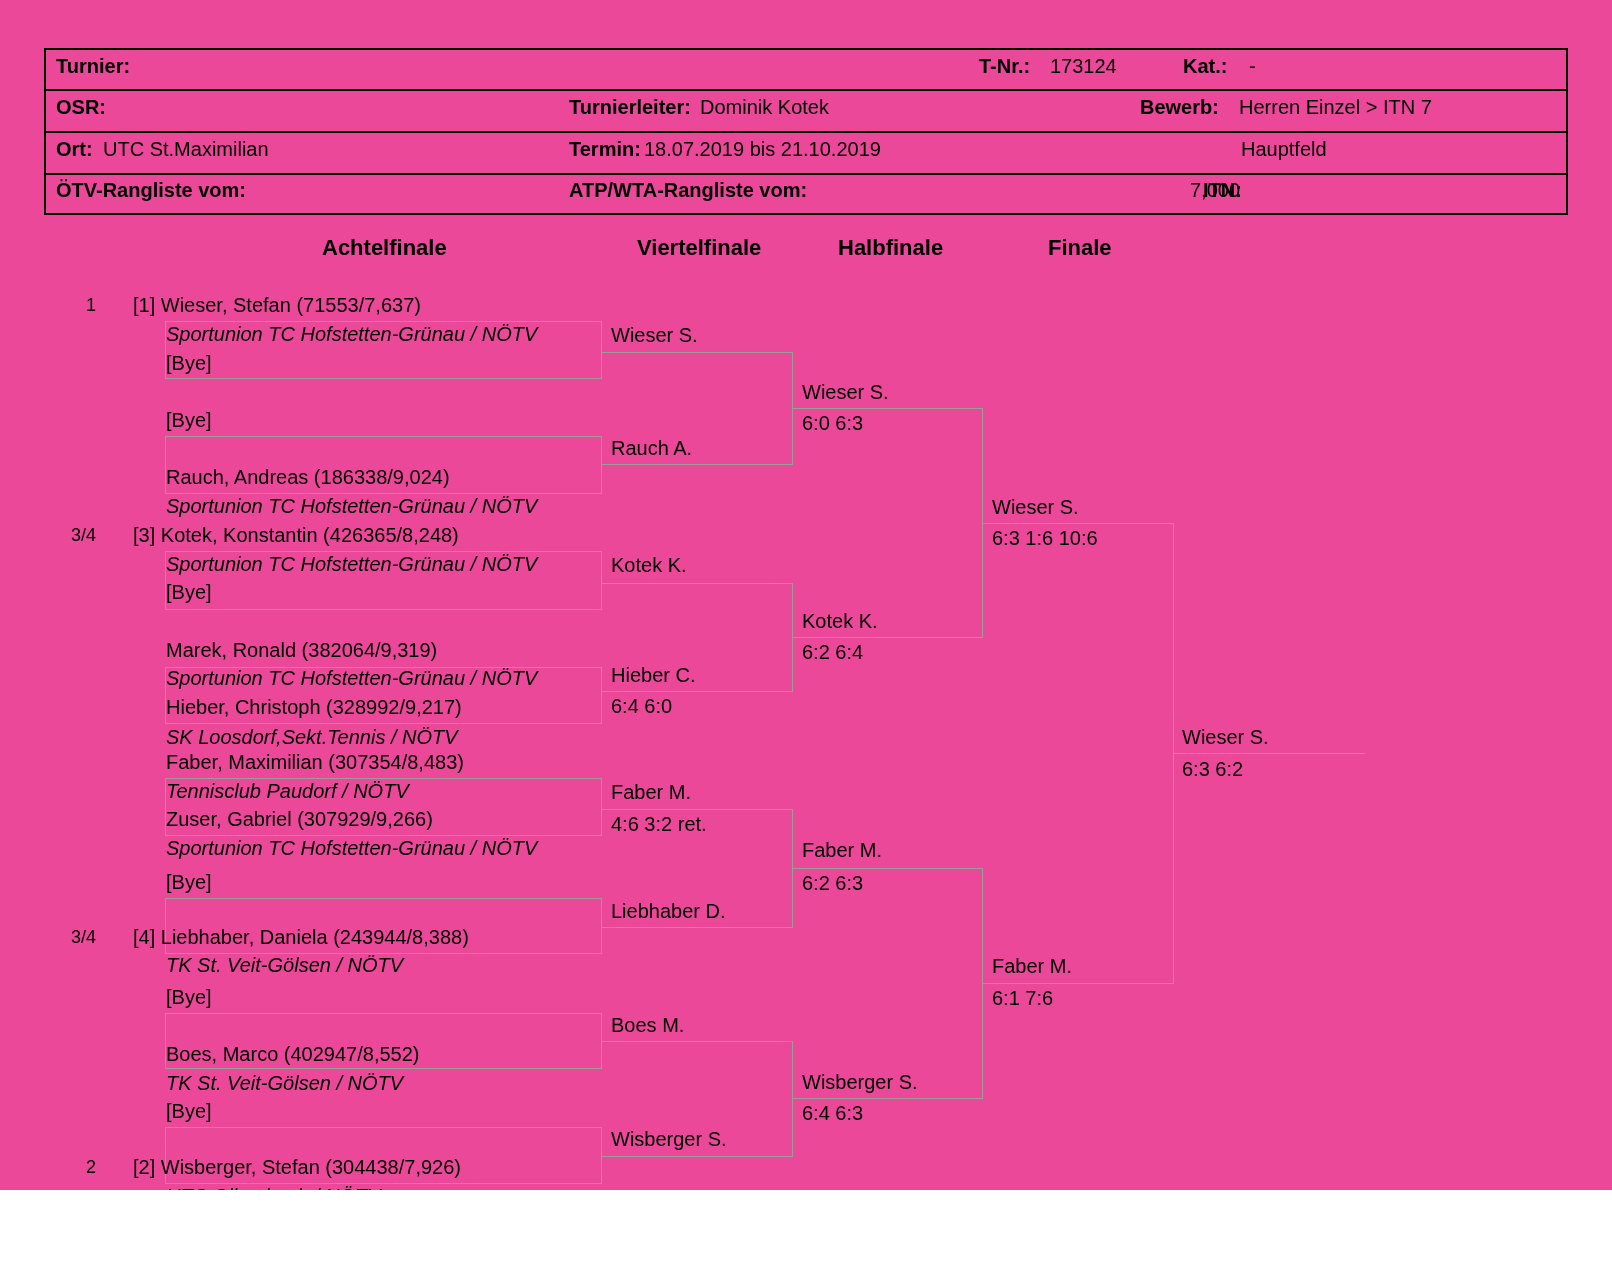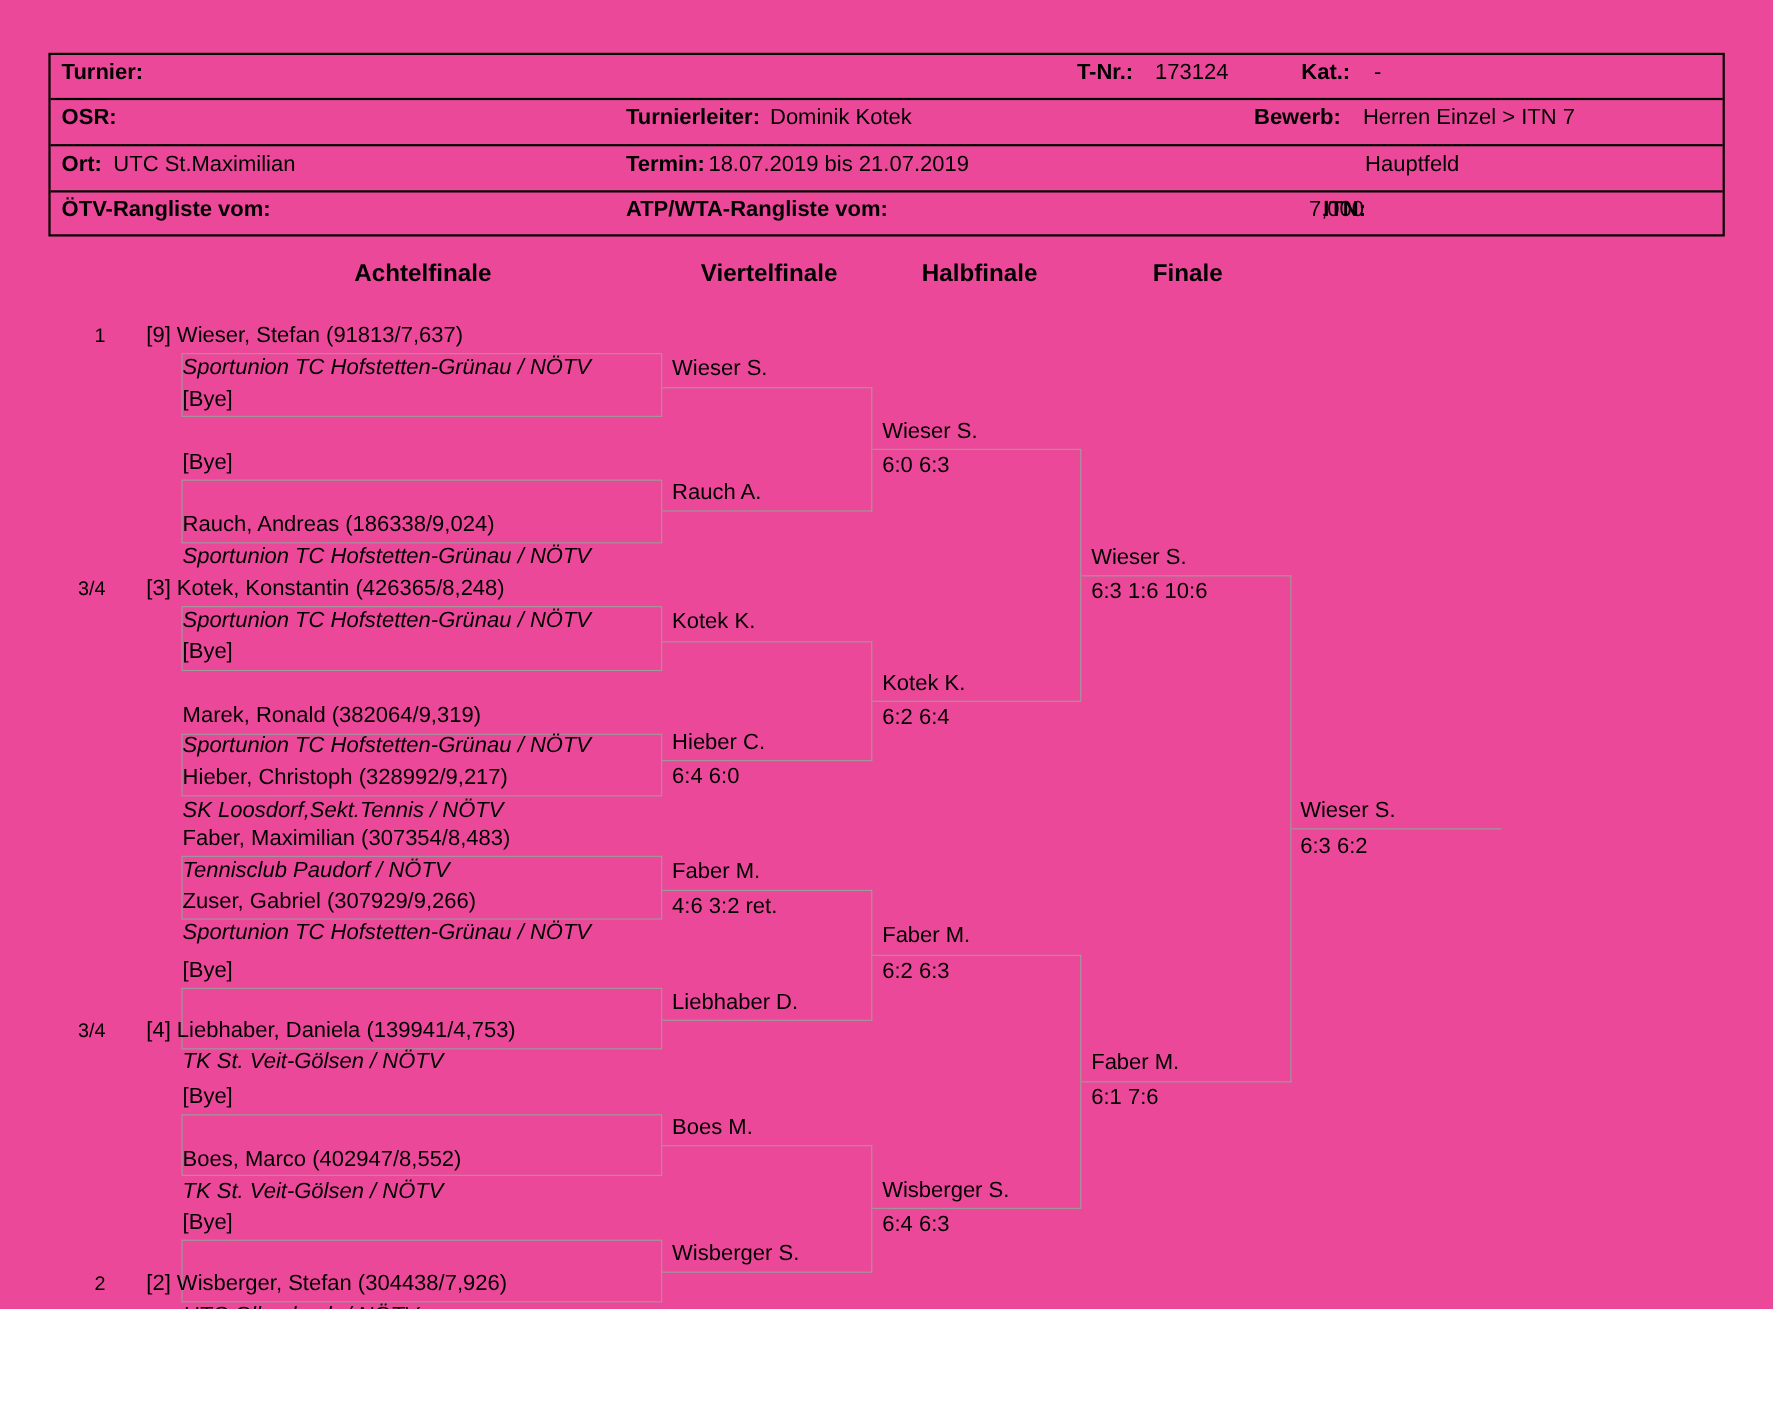--- a/index.html
+++ b/index.html
@@ -36,21 +36,21 @@
 
   <div class="t b" style="left:56px;top:95px">OSR:</div>
   <div class="t b" style="left:569px;top:95px">Turnierleiter:</div>
   <div class="t" style="left:700px;top:95px">Dominik Kotek</div>
   <div class="t b" style="left:1140px;top:95px">Bewerb:</div>
   <div class="t" style="left:1239px;top:95px">Herren Einzel &gt; ITN 7</div>
 
   <div class="t b" style="left:56px;top:137px">Ort:</div>
   <div class="t" style="left:103px;top:137px">UTC St.Maximilian</div>
   <div class="t b" style="left:569px;top:137px">Termin:</div>
-  <div class="t" style="left:644px;top:137px">18.07.2019 bis 21.07.2019</div>
+  <div class="t" style="left:644px;top:137px">18.07.2019 bis 21.10.2019</div>
   <div class="t" style="left:1241px;top:137px">Hauptfeld</div>
 
   <div class="t b" style="left:56px;top:178px">ÖTV-Rangliste vom:</div>
   <div class="t b" style="left:569px;top:178px">ATP/WTA-Rangliste vom:</div>
   <div class="t b" style="left:1203px;top:178px">ITN:</div>
   <div class="t" style="left:1190px;top:178px">7,000</div>
 
   <div class="rh" style="left:322px;top:235px">Achtelfinale</div>
   <div class="rh" style="left:637px;top:235px">Viertelfinale</div>
   <div class="rh" style="left:838px;top:235px">Halbfinale</div>
@@ -74,21 +74,21 @@
   <div class="obox" style="left:602px;top:583px;width:191px;height:109px"></div>
   <div class="obox" style="left:602px;top:809px;width:191px;height:119px"></div>
   <div class="obox" style="left:602px;top:1041px;width:191px;height:116px"></div>
 
   <div class="obox" style="left:793px;top:408px;width:190px;height:230px"></div>
   <div class="obox" style="left:793px;top:868px;width:190px;height:231px"></div>
 
   <div class="obox" style="left:983px;top:523px;width:191px;height:461px"></div>
   <div class="hline" style="left:1174px;top:753px;width:191px"></div>
 
-  <div class="t" style="left:133px;top:293px">[9] Wieser, Stefan (91813/7,637)</div>
+  <div class="t" style="left:133px;top:293px">[1] Wieser, Stefan (71553/7,637)</div>
   <div class="t i" style="left:166px;top:322px">Sportunion TC Hofstetten-Grünau / NÖTV</div>
   <div class="t" style="left:166px;top:351px">[Bye]</div>
 
   <div class="t" style="left:166px;top:408px">[Bye]</div>
   <div class="t" style="left:166px;top:465px">Rauch, Andreas (186338/9,024)</div>
   <div class="t i" style="left:166px;top:494px">Sportunion TC Hofstetten-Grünau / NÖTV</div>
 
   <div class="t" style="left:133px;top:523px">[3] Kotek, Konstantin (426365/8,248)</div>
   <div class="t i" style="left:166px;top:552px">Sportunion TC Hofstetten-Grünau / NÖTV</div>
   <div class="t" style="left:166px;top:580px">[Bye]</div>
@@ -97,21 +97,21 @@
   <div class="t i" style="left:166px;top:666px">Sportunion TC Hofstetten-Grünau / NÖTV</div>
   <div class="t" style="left:166px;top:695px">Hieber, Christoph (328992/9,217)</div>
   <div class="t i" style="left:166px;top:725px">SK Loosdorf,Sekt.Tennis / NÖTV</div>
 
   <div class="t" style="left:166px;top:750px">Faber, Maximilian (307354/8,483)</div>
   <div class="t i" style="left:166px;top:779px">Tennisclub Paudorf / NÖTV</div>
   <div class="t" style="left:166px;top:807px">Zuser, Gabriel (307929/9,266)</div>
   <div class="t i" style="left:166px;top:836px">Sportunion TC Hofstetten-Grünau / NÖTV</div>
 
   <div class="t" style="left:166px;top:870px">[Bye]</div>
-  <div class="t" style="left:133px;top:925px">[4] Liebhaber, Daniela (139941/4,753)</div>
+  <div class="t" style="left:133px;top:925px">[4] Liebhaber, Daniela (243944/8,388)</div>
   <div class="t i" style="left:166px;top:953px">TK St. Veit-Gölsen / NÖTV</div>
 
   <div class="t" style="left:166px;top:985px">[Bye]</div>
   <div class="t" style="left:166px;top:1042px">Boes, Marco (402947/8,552)</div>
   <div class="t i" style="left:166px;top:1071px">TK St. Veit-Gölsen / NÖTV</div>
 
   <div class="t" style="left:166px;top:1099px">[Bye]</div>
   <div class="t" style="left:133px;top:1155px">[2] Wisberger, Stefan (304438/7,926)</div>
   <div class="t i" style="left:166px;top:1184px">UTC Ollersbach / NÖTV</div>
 

